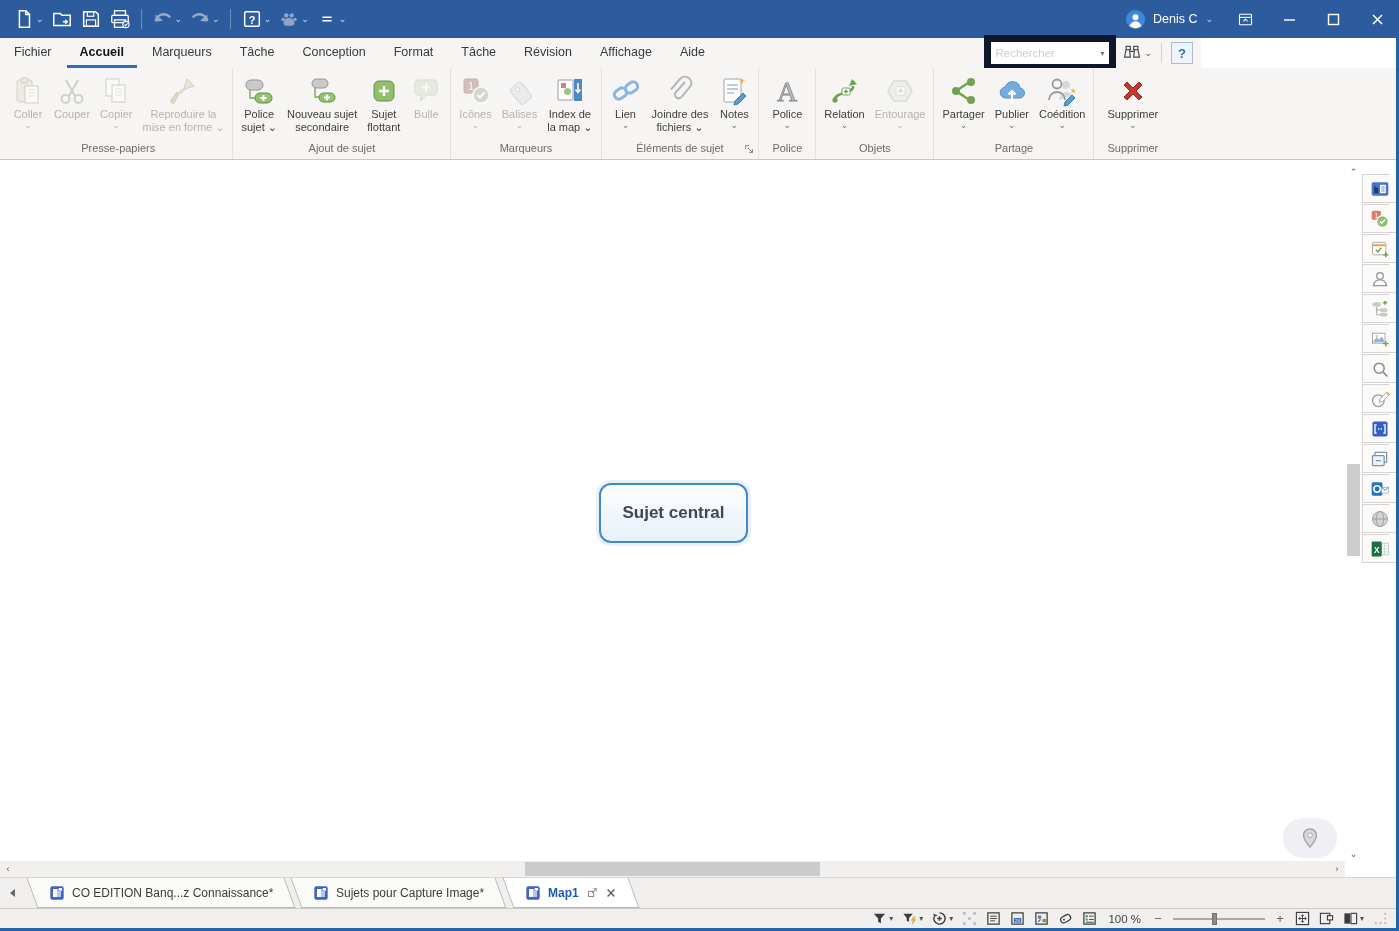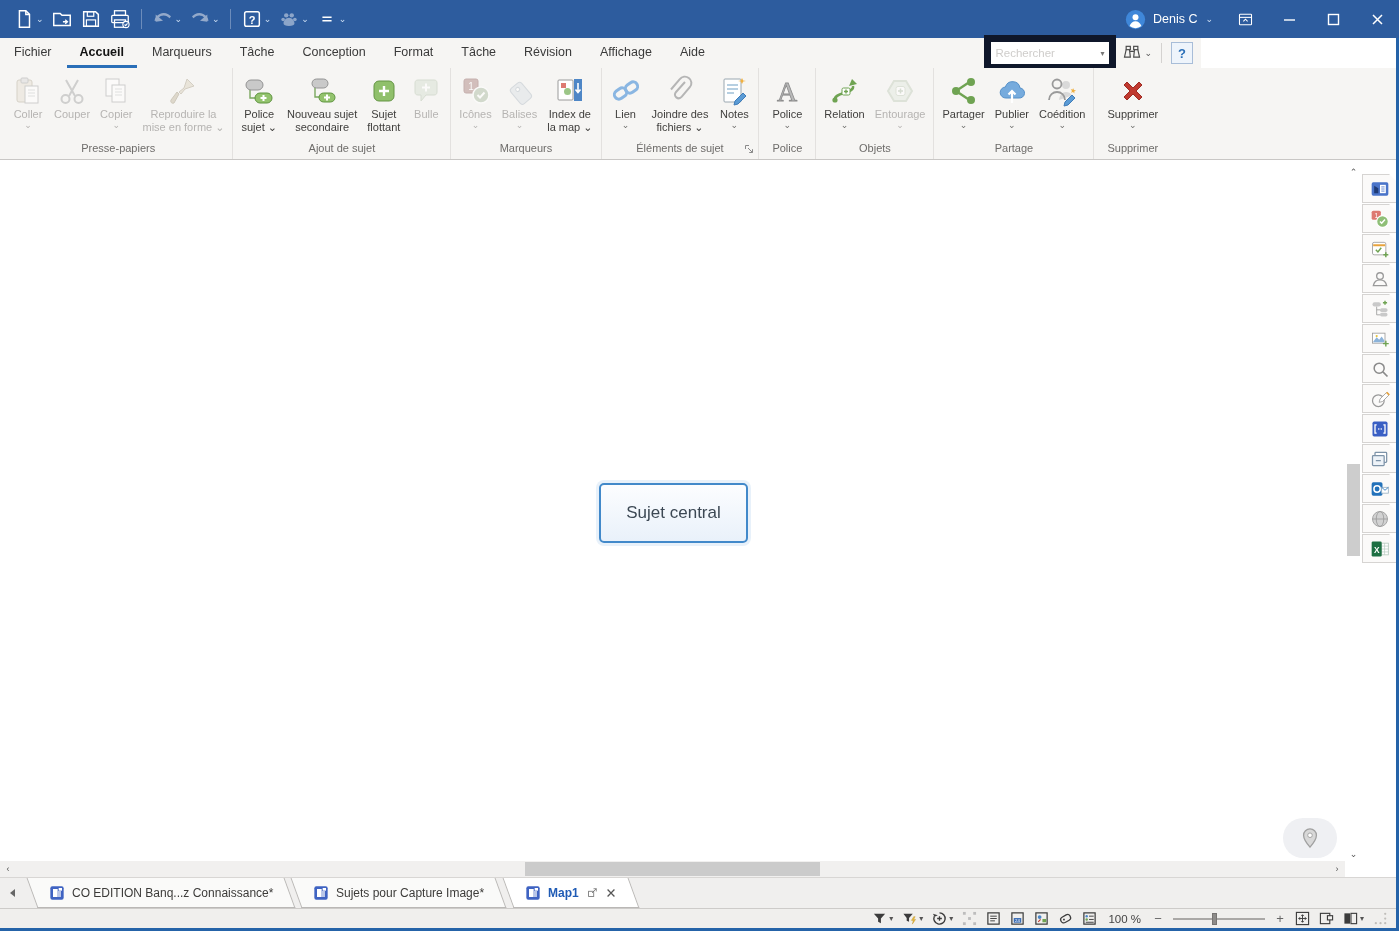--- a/index.html
+++ b/index.html
@@ -45,21 +45,21 @@
   .rbtn .ric{width:32px;height:32px;display:inline-flex;margin-bottom:1px;}
   .rlbl{text-align:center;}
   .rlbl .ln{font-size:11px;line-height:13px;color:#3f3e3c;white-space:nowrap;}
   .rlbl .ln.chev{font-size:9px;line-height:9px;color:#6f6e6c;}
   .rbtn.off .ln{color:#b6b4b2;}
   .rbtn.off .ric{filter:grayscale(60%) opacity(0.5);}
   .launcher{position:absolute;right:3px;bottom:4px;width:12px;height:12px;display:inline-flex;}
 
   
   .main{position:absolute;left:0;top:161px;width:1396px;height:716px;background:#fff;}
-  .topic{position:absolute;left:599px;top:322px;width:149px;height:60px;border:2px solid #4289ca;border-radius:5px;background:linear-gradient(#fcfdff,#e9f1fa);box-shadow:0 0 0 3px rgba(130,180,225,0.18);display:flex;align-items:center;justify-content:center;font-size:17px;color:#3c4854;box-sizing:border-box;}
+  .topic{position:absolute;left:599px;top:322px;width:149px;height:60px;border:2px solid #4289ca;border-radius:12px;background:linear-gradient(#fcfdff,#e9f1fa);box-shadow:0 0 0 3px rgba(130,180,225,0.18);display:flex;align-items:center;justify-content:center;font-size:17px;color:#3c4854;box-sizing:border-box;font-weight:bold;}
   .loc-pill{position:absolute;left:1283px;top:657px;width:54px;height:40px;border-radius:20px;background:#eff0f3;display:flex;align-items:center;justify-content:center;}
   .loc-pill .ic{width:22px;height:22px;display:inline-flex;}
 
   
   .vscroll{position:absolute;left:1345px;top:3px;width:17px;height:698px;}
   .vs-arrow{height:16px;display:flex;align-items:center;justify-content:center;font-size:9px;color:#555;}
   .vs-thumb{position:absolute;left:2px;width:13px;top:300px;height:92px;background:#cdcdcd;}
   .hscroll{position:absolute;left:0;top:700px;width:1345px;height:16px;background:#f1f0ef;display:flex;align-items:center;}
   .hs-arrow{width:16px;text-align:center;font-size:9px;color:#555;}
   .hs-thumb{position:absolute;left:525px;top:1px;height:14px;width:295px;background:#cbcbcb;}

